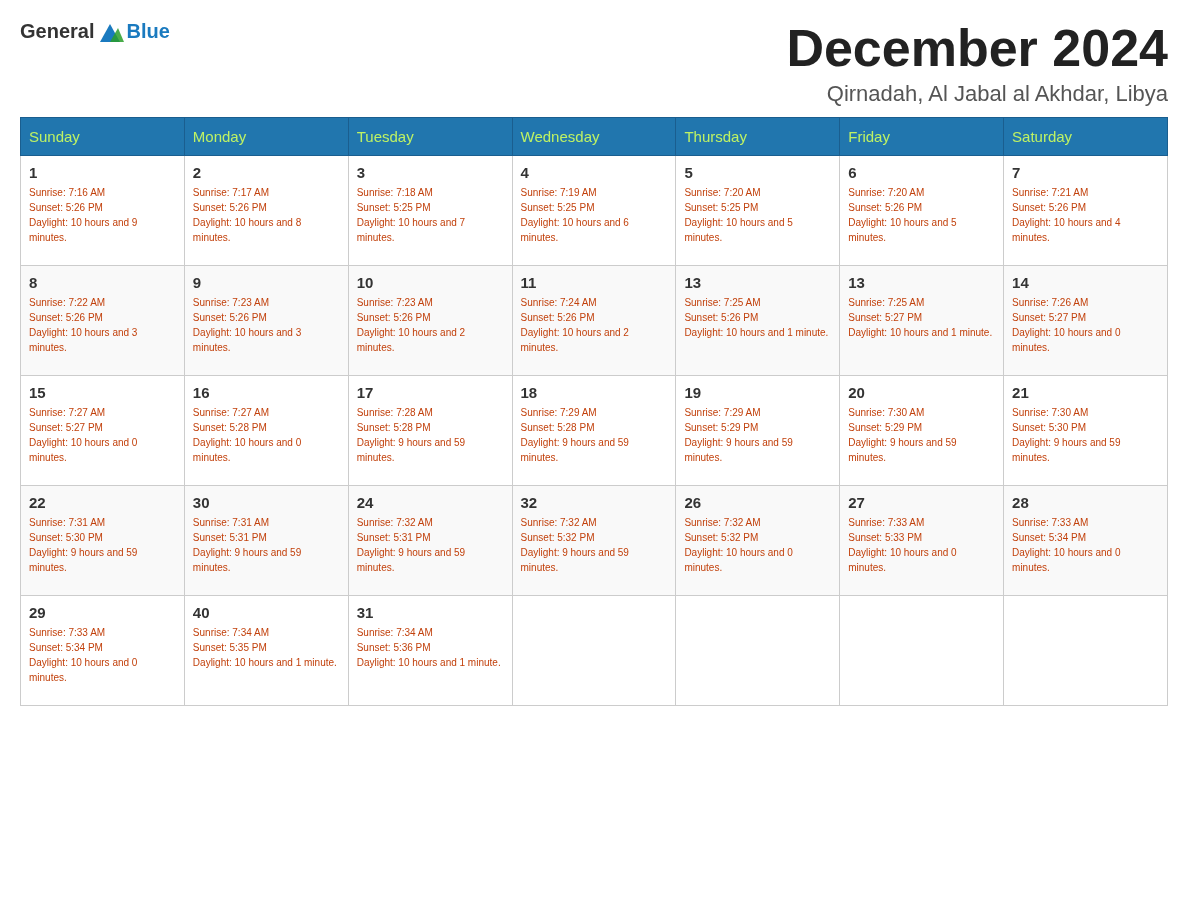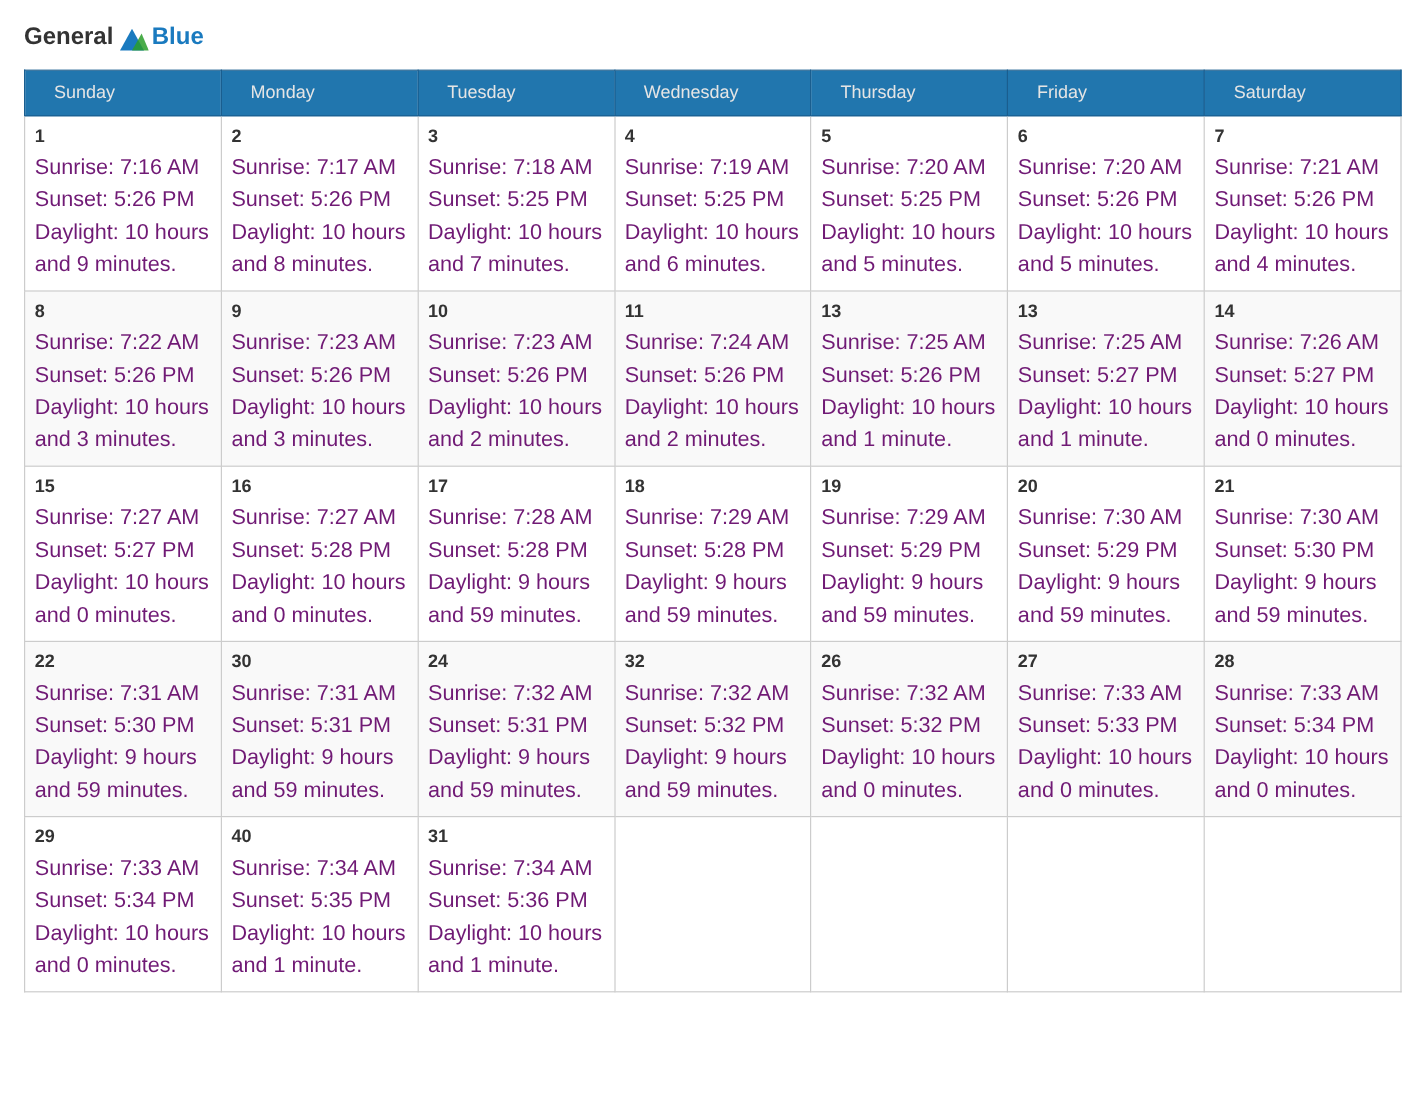--- a/index.html
+++ b/index.html
@@ -43,22 +43,22 @@
       color: #555;
       margin-top: 4px;
     }
     table {
       width: 100%;
       border-collapse: collapse;
       table-layout: fixed;
     }
     thead tr th {
       background-color: #2176ae;
-      color: #e5e5e5;
-      padding: 10px 24px;
+      color: #bef264;
+      padding: 10px 8px;
       font-size: 15px;
       font-weight: normal;
       text-align: left;
       border: 1px solid #1a5e8f;
     }
     tbody tr td {
       vertical-align: top;
       padding: 8px;
       border: 1px solid #ccc;
       font-size: 13px;
@@ -71,40 +71,44 @@
     tbody tr:nth-child(odd) td {
       background-color: #fff;
     }
     .day-number {
       font-size: 15px;
       font-weight: bold;
       display: block;
       margin-bottom: 4px;
     }
     .day-info {
-      font-size: 18px;
+      font-size: 10px;
       line-height: 1.5;
-      color: #701a75;
+      color: #c2410c;
     }
     .empty-cell {
       background-color: #fff;
     }
   </style>
 </head>
 <body>
 
 <div class="header">
   <div class="logo">
     <span class="logo-general">General</span>
     <svg class="logo-icon" viewBox="0 0 28 28">
       <polygon points="4,22 14,4 24,22" fill="#1a7abf"></polygon>
       <polygon points="14,22 22,8 28,22" fill="#2a9d2a" opacity="0.85"></polygon>
     </svg>
     <span class="logo-blue">Blue</span>
   </div>
+  <div class="title-block">
+    <div class="month-title">December 2024</div>
+    <div class="location-title">Qirnadah, Al Jabal al Akhdar, Libya</div>
+  </div>
 </div>
 
 <table>
   <thead>
     <tr>
     <th>Sunday</th>
         <th>Monday</th>
         <th>Tuesday</th>
         <th>Wednesday</th>
         <th>Thursday</th>

